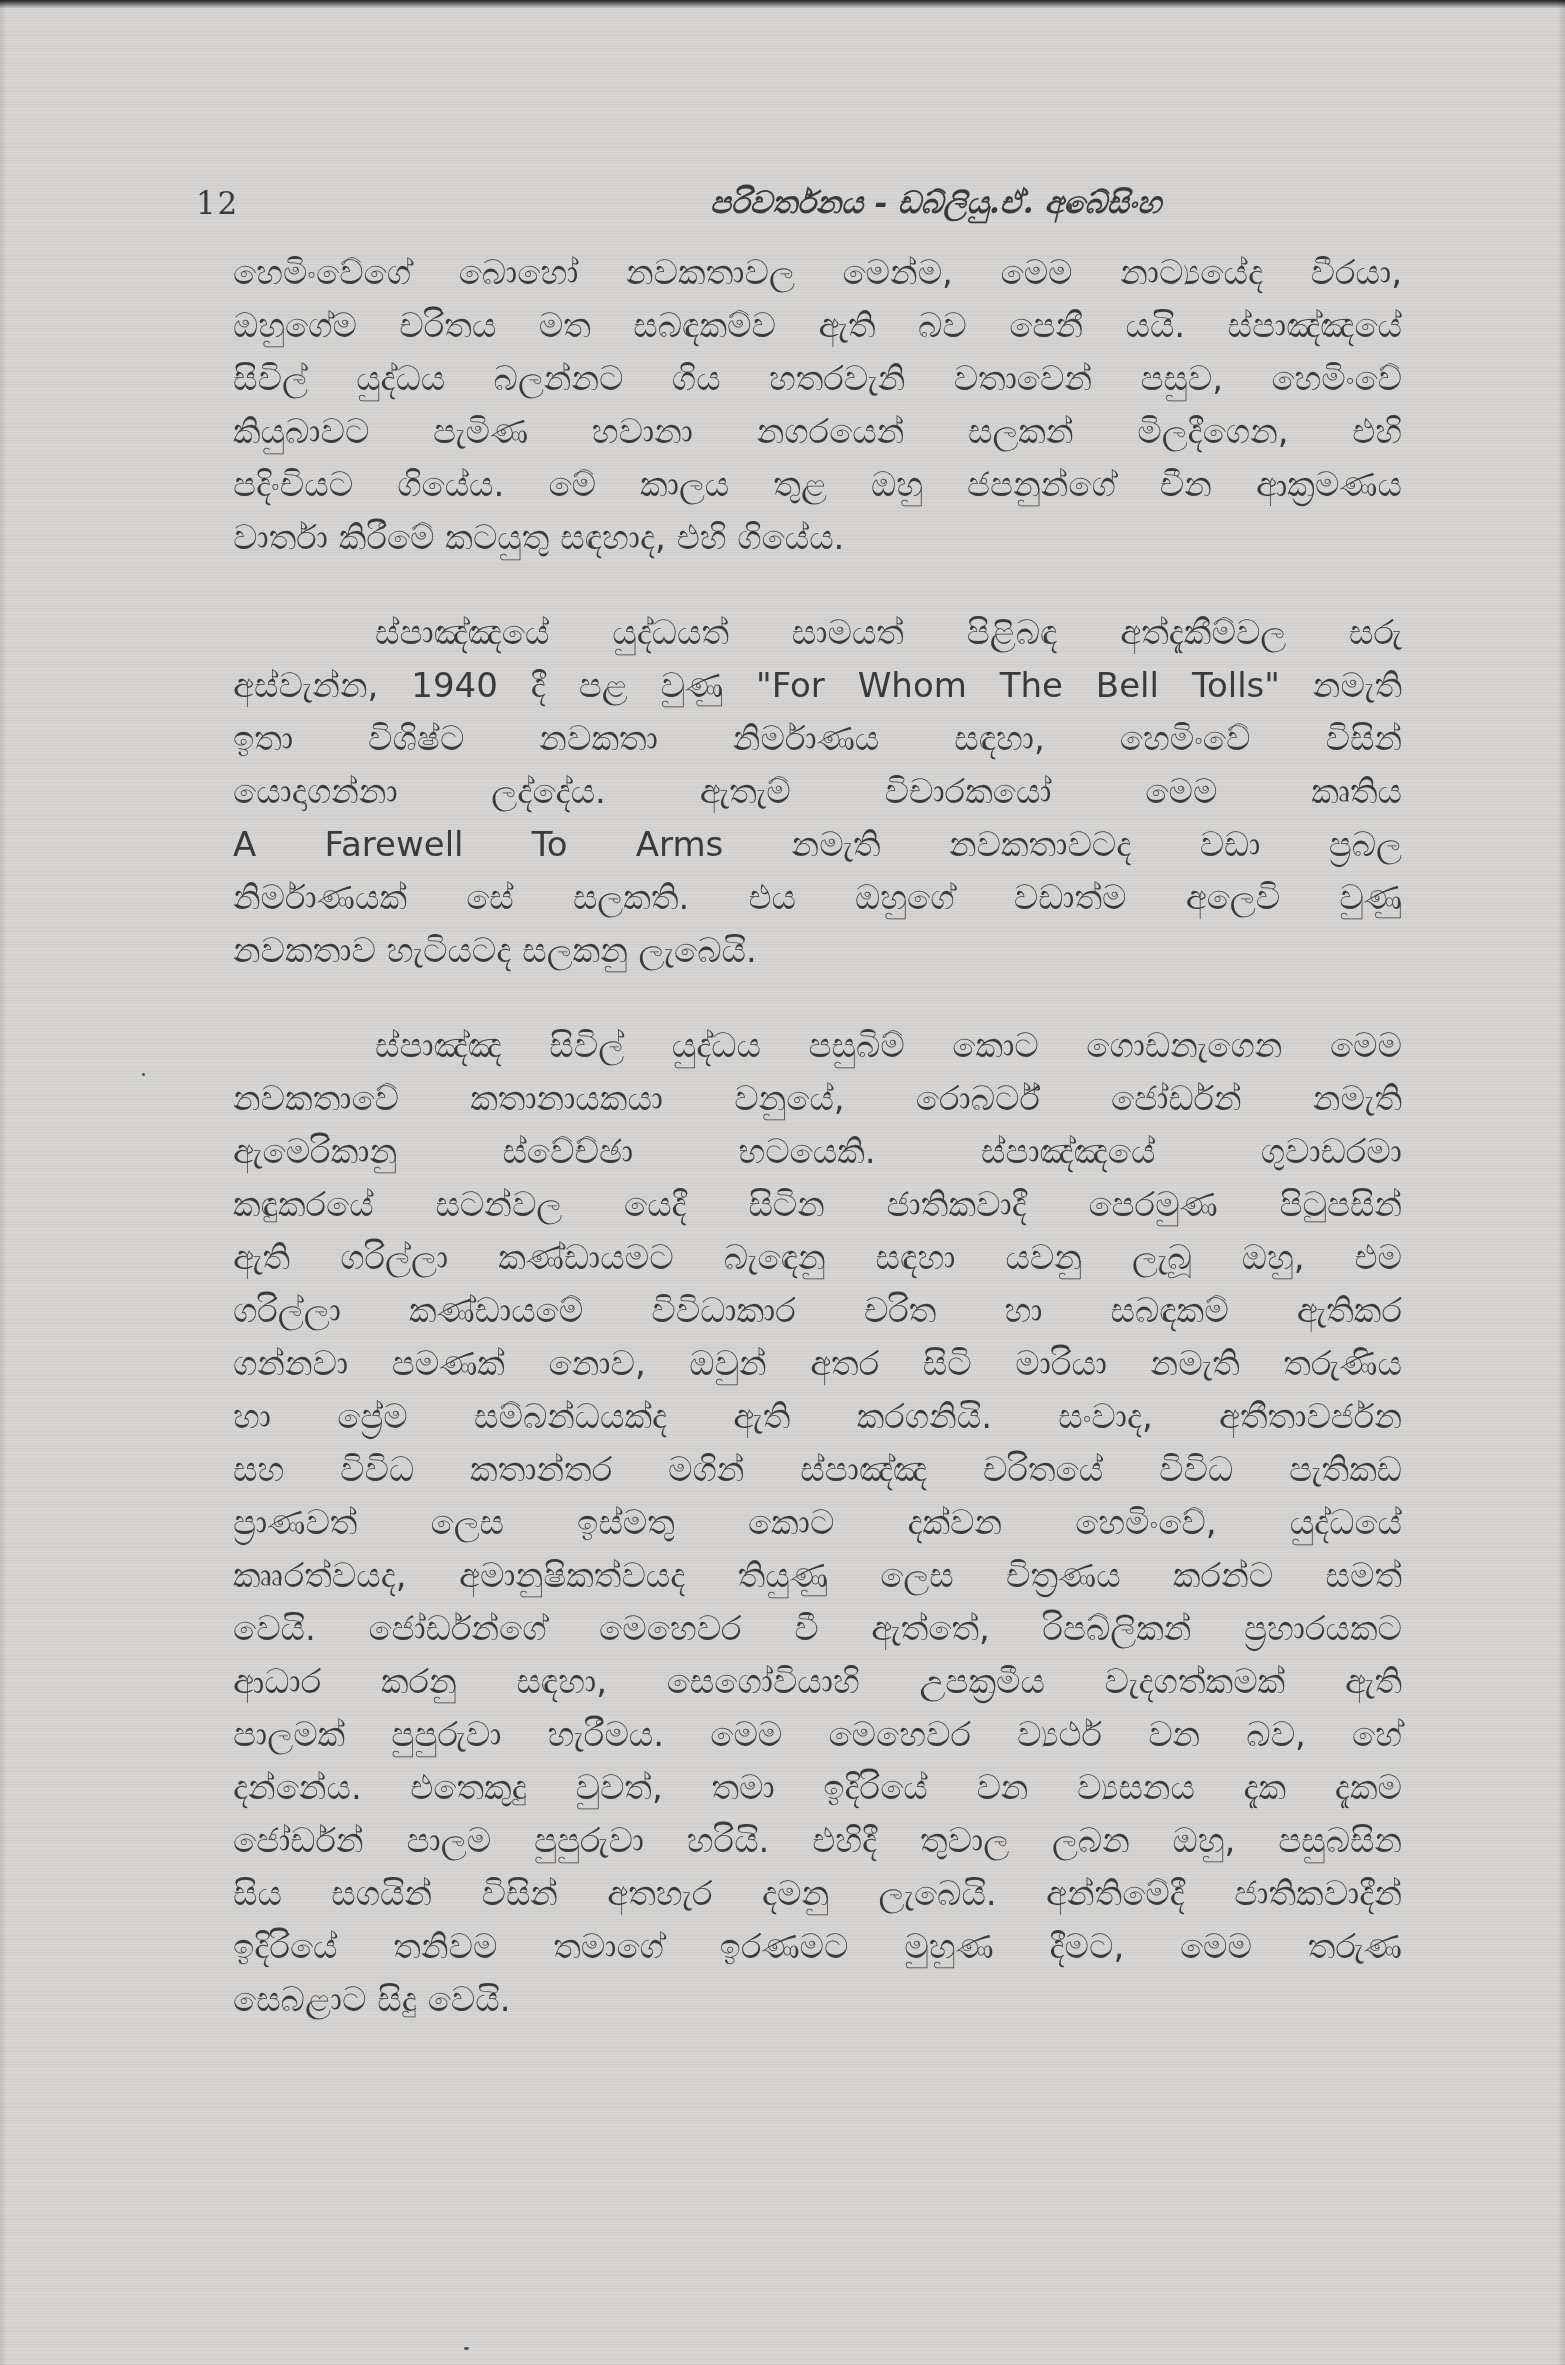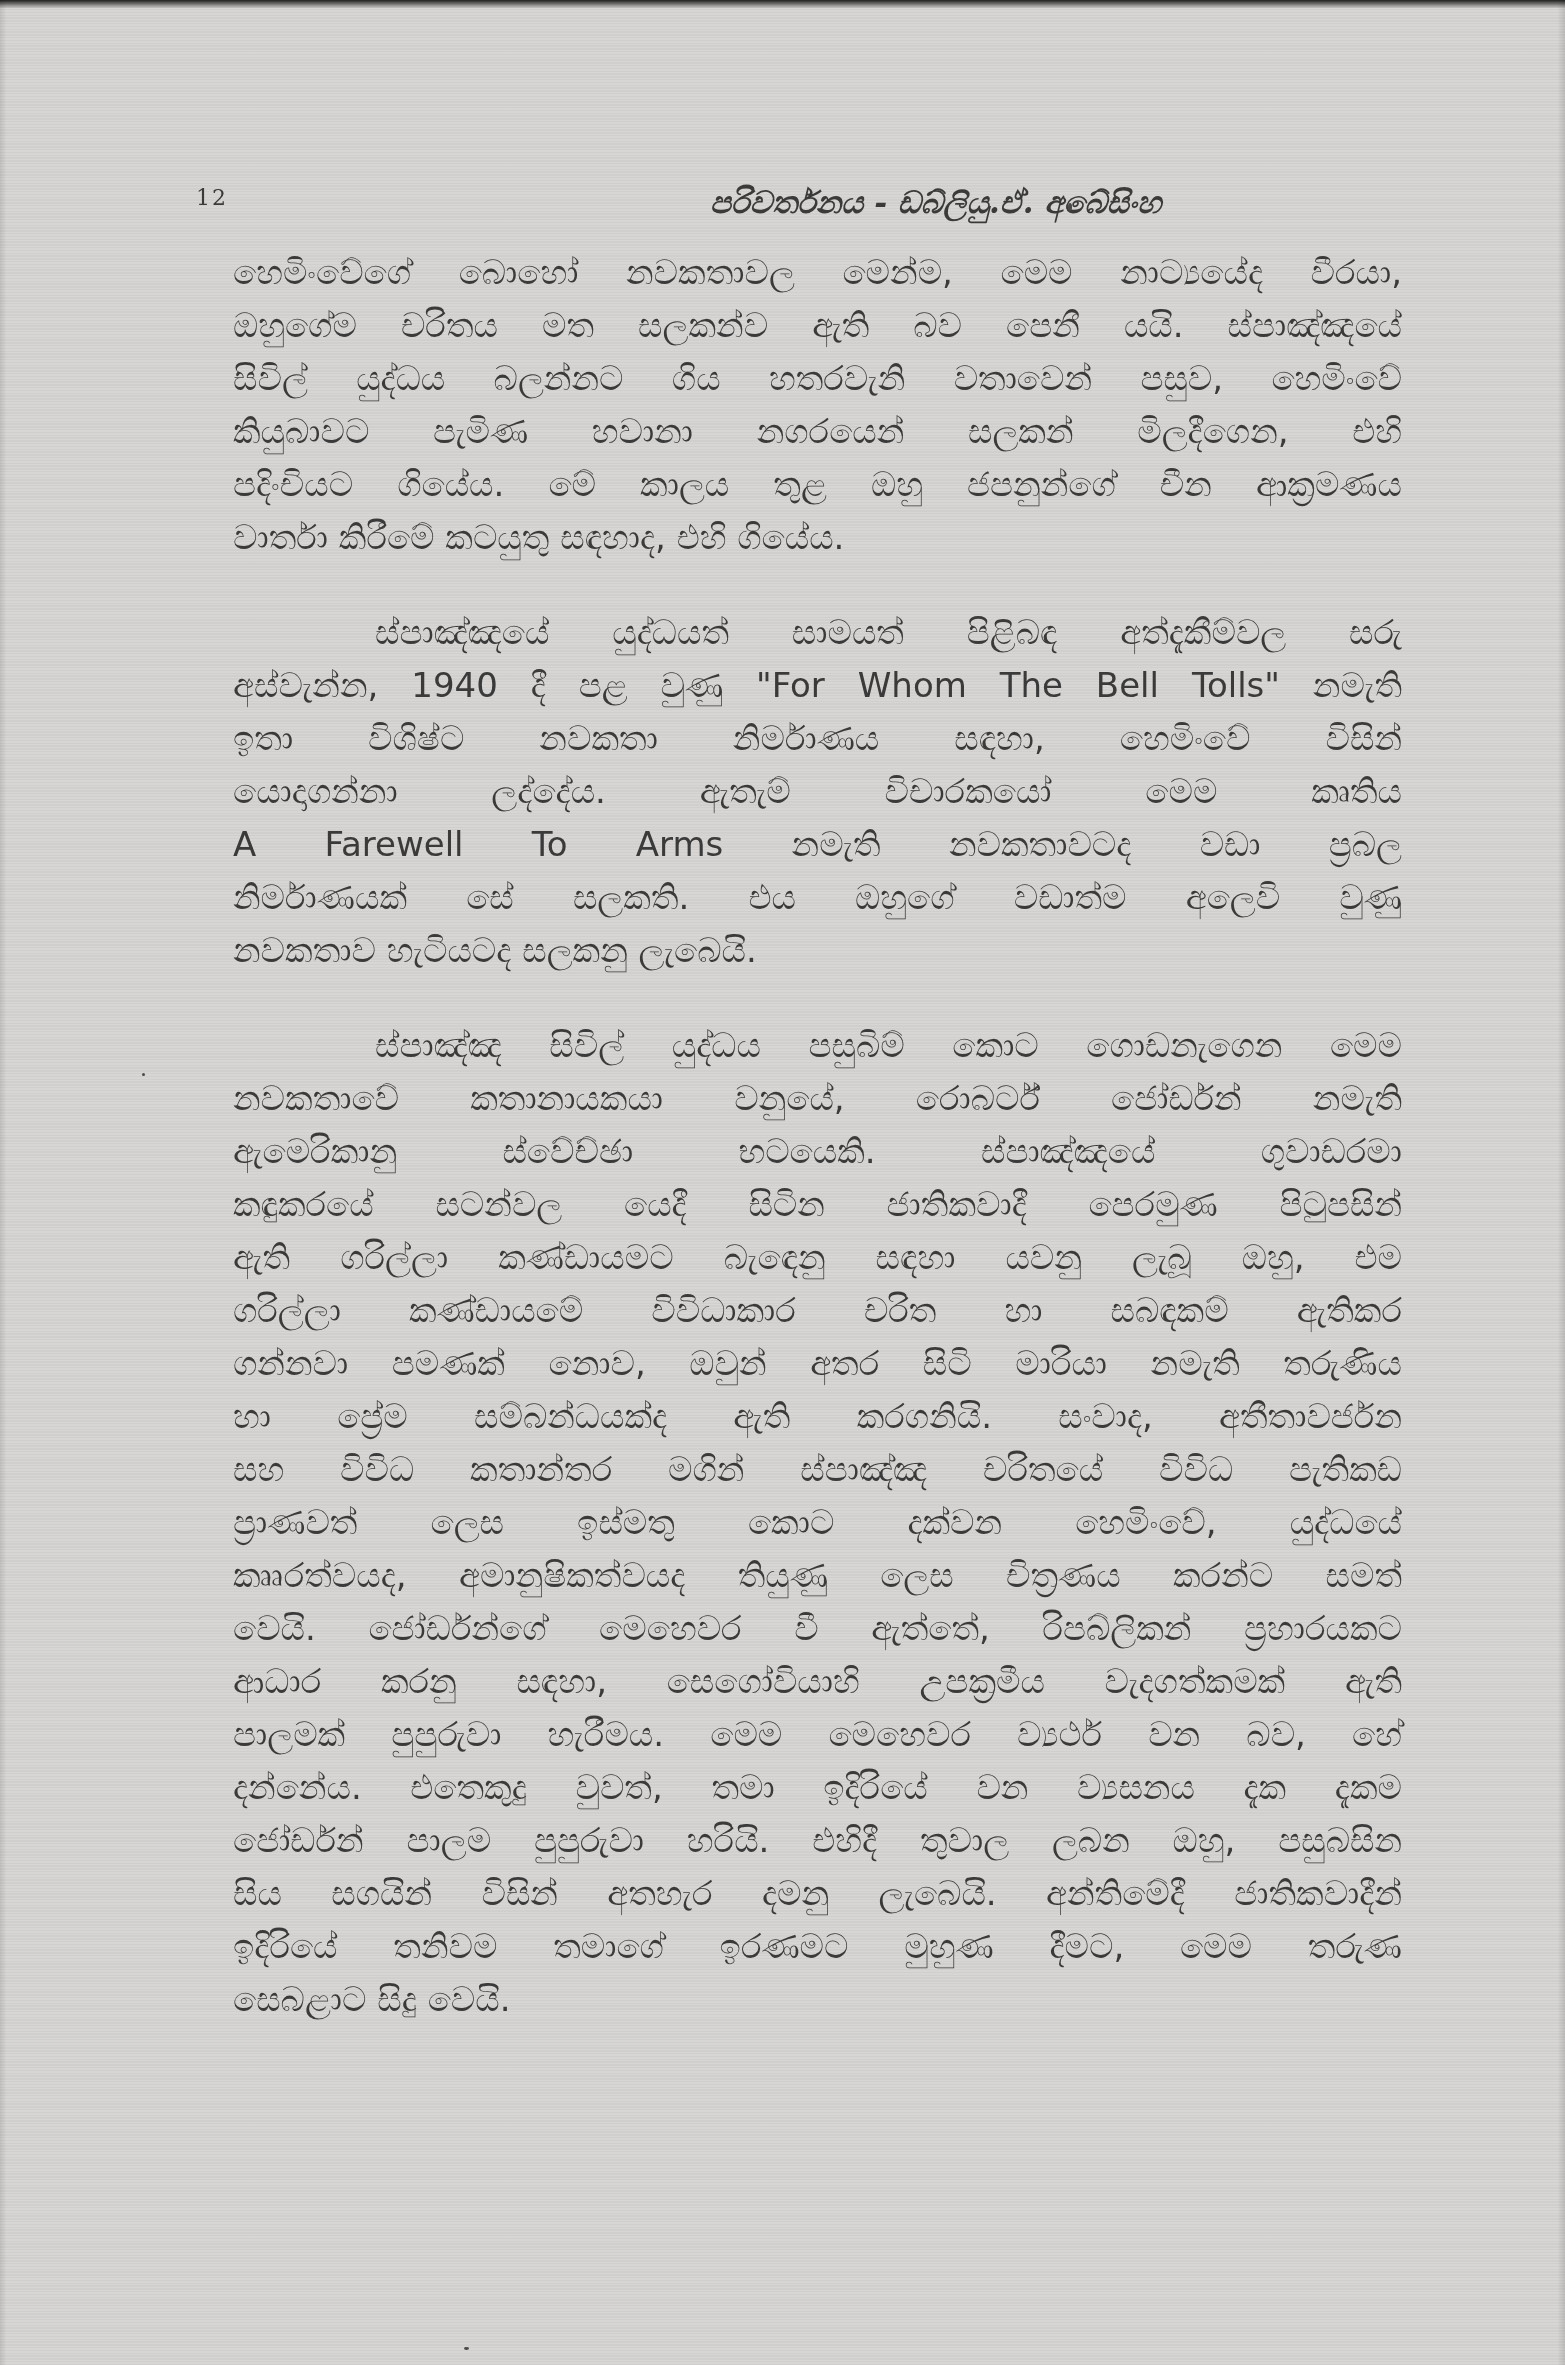--- a/index.html
+++ b/index.html
@@ -15,21 +15,21 @@
     background:
       linear-gradient(180deg, rgba(0,0,0,.85) 0px, rgba(0,0,0,0) 8.5px),
       linear-gradient(0deg, rgba(0,0,0,.8) 0px, rgba(0,0,0,0) 10.4px),
       linear-gradient(90deg, rgba(0,0,0,.10) 0px, rgba(0,0,0,0) 6.6px),
       linear-gradient(270deg, rgba(0,0,0,.12) 0px, rgba(0,0,0,0) 7.6px),
       repeating-linear-gradient(0deg, rgba(255,255,255,.05) 0 1.4px, rgba(0,0,0,.025) 1.4px 2.8px),
       var(--paper,#d6d4d2);
   }
   #page-number{
     position:absolute;left:196px;top:185px;
-    font-size:22px;color:var(--ink,#3a3a3a);
+    font-size:31px;color:var(--ink,#3a3a3a);
     font-family:"DejaVu Serif","Liberation Serif",serif;
     letter-spacing:1.9px;
   }
   #header-title{
     position:absolute;left:710px;top:184px;width:662px;
     text-align:left;
     font-size:31px;font-style:italic;font-weight:bold;
     color:var(--ink,#3a3a3a);
     font-family:"DejaVu Serif","Liberation Serif",serif;
   }
@@ -64,21 +64,21 @@
 <body style="--paper: #d6d4d2; --ink: #3a3a3a;">
 
 <div id="scan-page">
   <div id="page-number">12</div>
 
   <div id="header-title">පරිවර්තනය - ඩබ්ලියු.ඒ. අබේසිංහ</div>
 
   <div id="body-text">
       <div class="paragraph">
         <div class="line">හෙමිංවේගේ බොහෝ නවකතාවල මෙන්ම, මෙම නාට්‍යයේද වීරයා,</div>
-        <div class="line">ඔහුගේම චරිතය මත සලකන්ව ඇති බව පෙනී යයි. ස්පාඤ්ඤයේ</div>
+        <div class="line">ඔහුගේම චරිතය මත සබඳකම්ව ඇති බව පෙනී යයි. ස්පාඤ්ඤයේ</div>
         <div class="line">සිවිල් යුද්ධය බලන්නට ගිය හතරවැනි වතාවෙන් පසුව, හෙමිංවේ</div>
         <div class="line">කියුබාවට පැමිණ හවානා නගරයෙන් සලකන් මිලදීගෙන, එහි</div>
         <div class="line">පදිංචියට ගියේය. මේ කාලය තුළ ඔහු ජපනුන්ගේ චීන ආක්‍රමණය</div>
         <div class="line last">වාර්තා කිරීමේ කටයුතු සඳහාද, එහි ගියේය.</div>
       </div>
       <div class="paragraph">
         <div class="line indent">ස්පාඤ්ඤයේ යුද්ධයත් සාමයත් පිළිබඳ අත්දැකීම්වල සරු</div>
         <div class="line">අස්වැන්න, 1940 දී පළ වුණු "For Whom The Bell Tolls" නමැති</div>
         <div class="line">ඉතා විශිෂ්ට නවකතා නිර්මාණය සඳහා, හෙමිංවේ විසින්</div>
         <div class="line">යොදාගන්නා ලද්දේය. ඇතැම් විචාරකයෝ මෙම කෘතිය</div>

